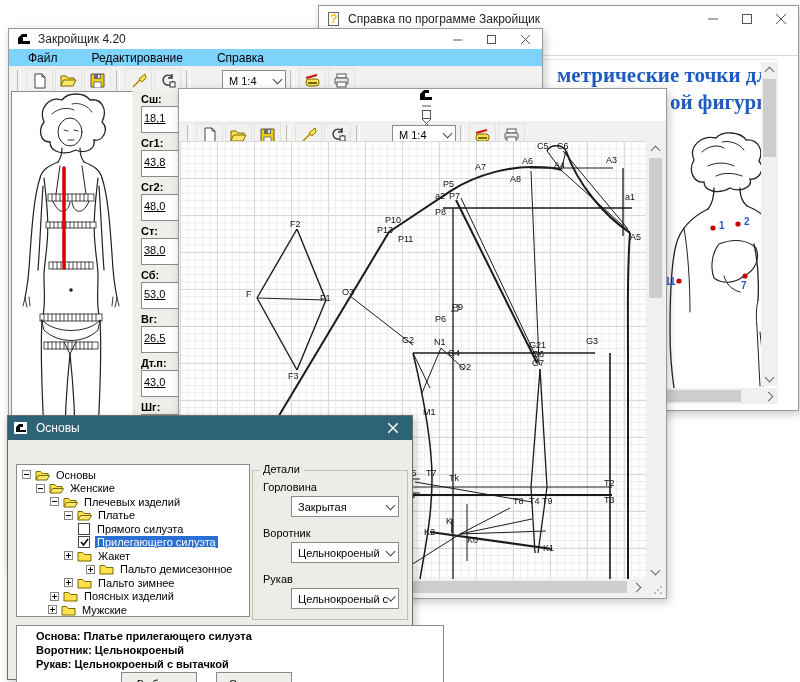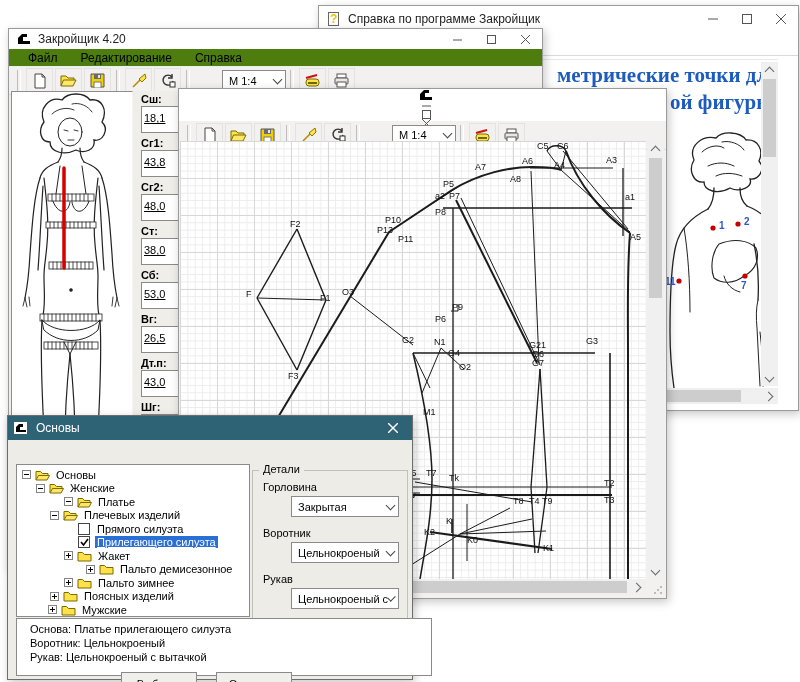--- a/index.html
+++ b/index.html
@@ -3,21 +3,21 @@
 <meta charset="utf-8">
 <style>
   html,body{margin:0;padding:0;background:#fff;}
   .stage{position:relative;width:800px;height:682px;background:#fff;overflow:hidden;
          font-family:"Liberation Sans",sans-serif;color:#000;font-size:12px;}
   .win{position:absolute;background:#fff;border:1px solid #9a9a9a;box-shadow:2px 3px 9px rgba(0,0,0,.22);}
   .titlebar{display:flex;align-items:center;height:24px;background:#fff;padding:0 0 0 8px;user-select:none;}
   .titlebar .ttl{flex:1;font-size:12px;color:#222;white-space:nowrap;overflow:hidden;margin-left:6px;}
   .wbtn{width:34px;height:100%;display:flex;align-items:center;justify-content:center;}
   .appico{width:15px;height:13px;display:inline-flex;}
-  .menubar{display:flex;height:17px;align-items:center;background:#4d7c0f;padding-left:10px;gap:5px;border-bottom:1px solid #ededed;}
+  .menubar{display:flex;height:17px;align-items:center;background:#7dd3fc;padding-left:10px;gap:16px;border-bottom:1px solid #ededed;}
   .menuitem{padding:0 9px;font-size:12px;}
   .toolbar{display:flex;align-items:center;height:27px;background:#f2f1ef;border-bottom:1px solid #dcdcdc;padding-left:4px;}
   .tsep{width:2px;height:21px;border-left:1px solid #bdbdbd;border-right:1px solid #fff;margin:0 4px;}
   .tbtn{width:25px;height:23px;display:flex;align-items:center;justify-content:center;border:1px solid #e2e2e0;background:#f2f1ef;margin:0 1px;}
   .combo{display:flex;align-items:center;justify-content:space-between;background:#fff;border:1px solid #8a8a8a;height:19px;padding:0 4px 0 6px;font-size:11px;margin-left:28px;}
   .chev{width:6px;height:6px;border-right:1.5px solid #444;border-bottom:1.5px solid #444;transform:rotate(45deg);margin-top:-3px;}
   .sb{position:absolute;background:#f0f0f0;}
   .sb .btn{position:absolute;width:100%;display:flex;align-items:center;justify-content:center;background:#f0f0f0;}
   .sb .hbtn{position:absolute;height:100%;display:flex;align-items:center;justify-content:center;background:#f0f0f0;}
   .thumb{position:absolute;background:#cdcdcd;}
@@ -45,22 +45,22 @@
   .tree-row{display:flex;align-items:center;height:13.5px;font-size:11px;white-space:nowrap;}
   .tree-row .tlabel{padding:0 2px;}
   .tree-row.sel .tlabel{background:#2a6fd4;color:#fff;text-decoration:underline;}
   .exp{display:inline-flex;margin-right:4px;}
   .fold{display:inline-flex;margin-right:4px;}
   .cb{display:inline-flex;width:10px;height:10px;border:1px solid #444;background:#fff;margin-right:5px;align-items:center;justify-content:center;}
   .groupbox{position:absolute;left:244px;top:30px;width:154px;height:148px;border:1px solid #c2c1b8;}
   .gb-label{position:absolute;top:-8px;left:6px;background:#eeece7;padding:0 4px;font-size:11px;}
   .dfield{margin:10px 8px 0 10px;}
   .dfield .flabel{font-size:11px;margin-bottom:3px;}
-  .sumbox{position:absolute;left:8px;top:178px;width:388px;height:50px;background:#fff;border:1px solid #8a8a8a;
-          font-size:11px;font-weight:normal;line-height:14px;padding:3px 13px;}
+  .sumbox{position:absolute;left:8px;top:185px;width:388px;height:50px;background:#fff;border:1px solid #8a8a8a;
+          font-size:11px;font-weight:bold;line-height:14px;padding:3px 19px;}
   .dbtn{position:absolute;width:74px;height:22px;background:#efefec;border:1px solid #8a8a8a;
         font-size:11px;display:flex;align-items:center;justify-content:center;}
   
   .helphead{position:absolute;font-family:"Liberation Serif",serif;font-weight:bold;font-size:21px;color:#1d5cbe;white-space:nowrap;}
   svg text{font-family:"Liberation Sans",sans-serif;}
 </style>
 </head>
 <body>
 
 <div class="stage">
@@ -574,49 +574,49 @@
               </svg>
             </span>
             <span class="fold">
               <svg width="15" height="12">
                 <path d="M1,11 V2.5 h4.5 l2,2 h5.5 v2" fill="#ffe14a" stroke="#7a6a00"></path>
                 <path d="M1,11 L3.5,6.5 h11 L12,11 Z" fill="#ffe869" stroke="#7a6a00"></path>
               </svg>
             </span>
             <span class="tlabel">Женские</span>
           </div>
-          <div class="tree-row" style="padding-left: 47px;">
+          <div class="tree-row" style="padding-left: 33px;">
             <span class="exp">
               <svg width="9" height="9">
                 <rect x="0.5" y="0.5" width="8" height="8" fill="#fff" stroke="#848484"></rect>
                 <line x1="2" y1="4.5" x2="7" y2="4.5" stroke="#000"></line>
               </svg>
             </span>
             <span class="fold">
               <svg width="15" height="12">
                 <path d="M1,11 V2.5 h4.5 l2,2 h5.5 v2" fill="#ffe14a" stroke="#7a6a00"></path>
                 <path d="M1,11 L3.5,6.5 h11 L12,11 Z" fill="#ffe869" stroke="#7a6a00"></path>
               </svg>
             </span>
-            <span class="tlabel">Платье</span>
-          </div>
-          <div class="tree-row" style="padding-left: 33px;">
+            <span class="tlabel">Плечевых изделий</span>
+          </div>
+          <div class="tree-row" style="padding-left: 47px;">
             <span class="exp">
               <svg width="9" height="9">
                 <rect x="0.5" y="0.5" width="8" height="8" fill="#fff" stroke="#848484"></rect>
                 <line x1="2" y1="4.5" x2="7" y2="4.5" stroke="#000"></line>
               </svg>
             </span>
             <span class="fold">
               <svg width="15" height="12">
                 <path d="M1,11 V2.5 h4.5 l2,2 h5.5 v2" fill="#ffe14a" stroke="#7a6a00"></path>
                 <path d="M1,11 L3.5,6.5 h11 L12,11 Z" fill="#ffe869" stroke="#7a6a00"></path>
               </svg>
             </span>
-            <span class="tlabel">Плечевых изделий</span>
+            <span class="tlabel">Платье</span>
           </div>
           <div class="tree-row" style="padding-left: 61px;">
             <span class="cb"></span>
             <span class="tlabel">Прямого силуэта</span>
           </div>
           <div class="tree-row sel" style="padding-left: 61px;">
             <span class="cb">
               <svg width="9" height="9">
                 <polyline points="1,4 3.5,7 8,1" fill="none" stroke="#000" stroke-width="1.6"></polyline>
               </svg>

